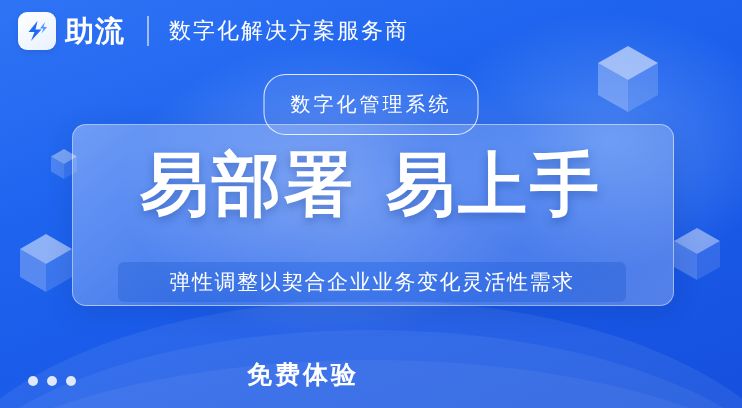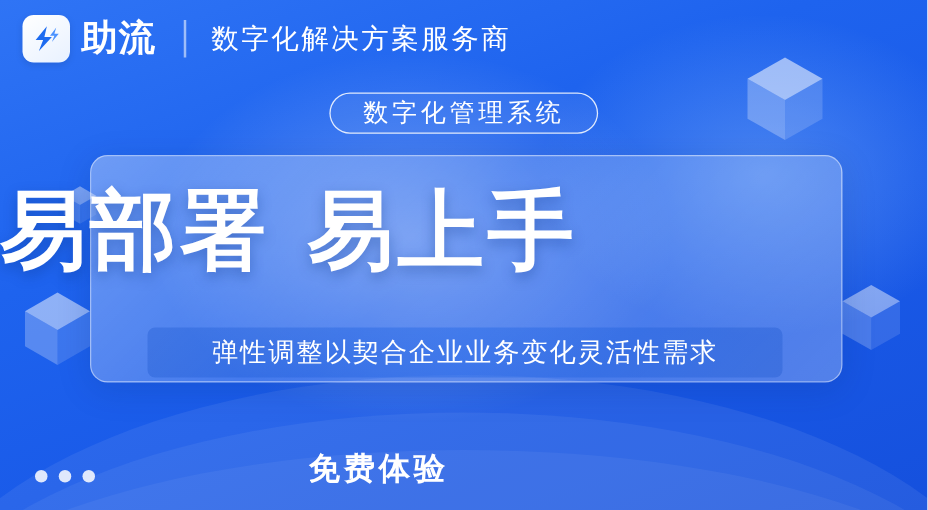--- a/index.html
+++ b/index.html
@@ -96,21 +96,21 @@
     font-weight: 400;
     white-space: nowrap;
   }
 
   
   .pill {
     position: absolute;
     left: 50%;
     top: 74px;
     transform: translateX(-50%);
-    padding: 2px 26px;
+    padding: 16px 26px;
     border: 1.6px solid rgba(255,255,255,0.85);
     border-radius: 22px;
     color: #ffffff;
     font-size: 20px;
     letter-spacing: 3px;
     white-space: nowrap;
     background: rgba(255,255,255,0.06);
   }
 
   
@@ -123,21 +123,21 @@
     border-radius: 14px;
     border: 1px solid rgba(255,255,255,0.45);
     background: linear-gradient(135deg, rgba(255,255,255,0.34) 0%, rgba(255,255,255,0.16) 45%, rgba(255,255,255,0.26) 100%);
     box-shadow: 0 6px 26px rgba(9, 46, 120, 0.18);
   }
   .headline {
     position: absolute;
     left: 0;
     top: 150px;
     width: 742px;
-    text-align: left;
+    text-align: center;
     font-size: 69px;
     font-weight: bold;
     color: #ffffff;
     letter-spacing: 3px;
     line-height: 1;
     text-shadow: 0 4px 10px rgba(10, 50, 130, 0.35);
     white-space: nowrap;
   }
   .headline .gap { display: inline-block; width: 30px; }
 

